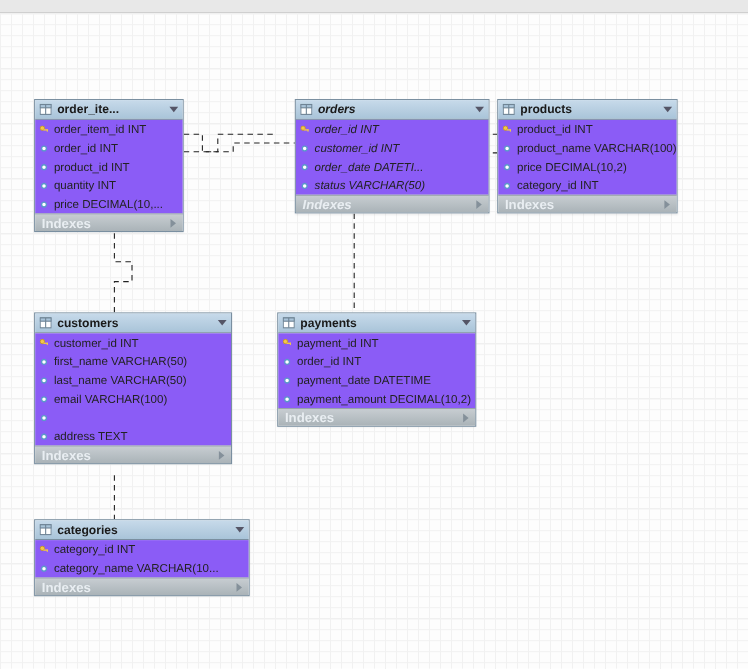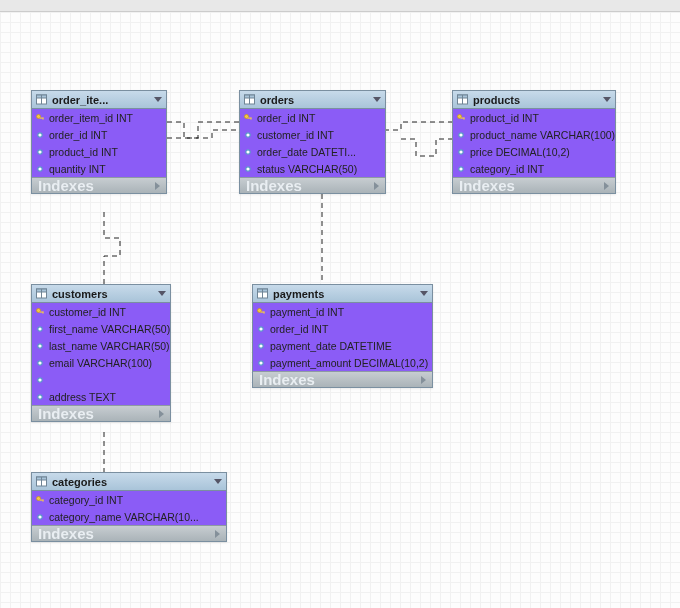--- a/index.html
+++ b/index.html
@@ -88,21 +88,21 @@
     margin-right: 5px;
     flex: none;
   }
   .idx {
     display: flex;
     align-items: center;
     height: 16px;
     padding: 0 6px;
     background: linear-gradient(#c7cdd1, #aab3b8);
     border-top: 1px solid #8e9aa2;
-    font-size: 15px;
+    font-size: 12px;
     color: #e9eef2;
     font-weight: bold;
   }
   .idx .arrow {
     margin-left: auto;
     width: 0; height: 0;
     border-top: 4px solid transparent;
     border-bottom: 4px solid transparent;
     border-left: 5px solid #84909a;
   }
@@ -163,27 +163,35 @@
           <span>product_id INT</span>
         </div>
         <div class="col">
           <span class="cicon">
             <svg viewBox="0 0 8 8">
               <circle cx="4" cy="4" r="2.2" fill="#fff" stroke="#5a99c9" stroke-width="1.2"></circle>
             </svg>
           </span>
           <span>quantity INT</span>
         </div>
-      </div>
-      <div class="idx">
-        <span>Indexes</span>
-        <span class="arrow"></span>
-      </div>
-    </div>
-    <div class="tbl" style="left: 239px; top: 78px; width: 147px;">
+        <div class="col">
+          <span class="cicon">
+            <svg viewBox="0 0 8 8">
+              <circle cx="4" cy="4" r="2.2" fill="#fff" stroke="#5a99c9" stroke-width="1.2"></circle>
+            </svg>
+          </span>
+          <span>price DECIMAL(10,...</span>
+        </div>
+      </div>
+      <div class="idx">
+        <span>Indexes</span>
+        <span class="arrow"></span>
+      </div>
+    </div>
+    <div class="tbl" style="left: 268px; top: 78px; width: 177px; font-style: italic;">
       <div class="tbl-head">
         <span class="ticon">
           <svg viewBox="0 0 11 11">
             <rect x="0.5" y="1" width="10" height="9" fill="#fff" stroke="#6f8495"></rect>
             <rect x="0.5" y="1" width="10" height="3" fill="#a9c4d9" stroke="#6f8495"></rect>
             <line x1="5.5" y1="1" x2="5.5" y2="10" stroke="#6f8495"></line>
           </svg>
         </span>
         <span class="title">orders</span>
         <span class="collapse"></span>
@@ -275,21 +283,21 @@
             </svg>
           </span>
           <span>category_id INT</span>
         </div>
       </div>
       <div class="idx">
         <span>Indexes</span>
         <span class="arrow"></span>
       </div>
     </div>
-    <div class="tbl" style="left: 31px; top: 272px; width: 140px;">
+    <div class="tbl" style="left: 31px; top: 272px; width: 180px;">
       <div class="tbl-head">
         <span class="ticon">
           <svg viewBox="0 0 11 11">
             <rect x="0.5" y="1" width="10" height="9" fill="#fff" stroke="#6f8495"></rect>
             <rect x="0.5" y="1" width="10" height="3" fill="#a9c4d9" stroke="#6f8495"></rect>
             <line x1="5.5" y1="1" x2="5.5" y2="10" stroke="#6f8495"></line>
           </svg>
         </span>
         <span class="title">customers</span>
         <span class="collapse"></span>

